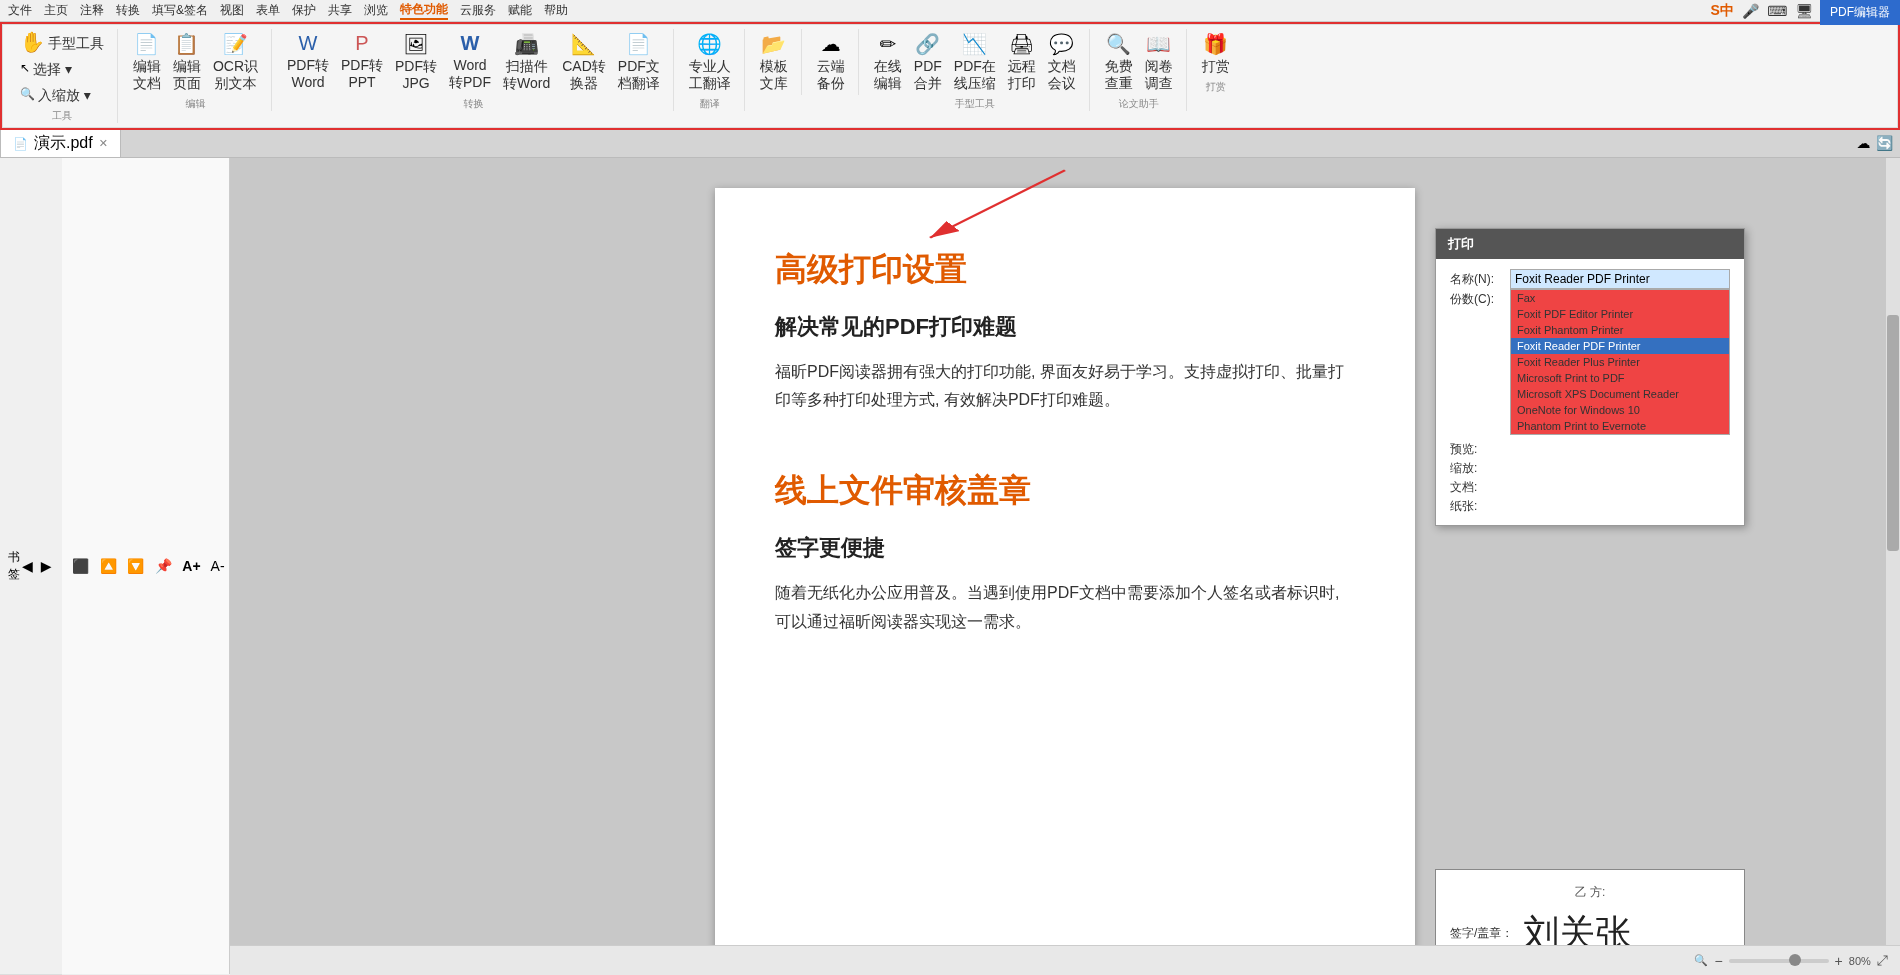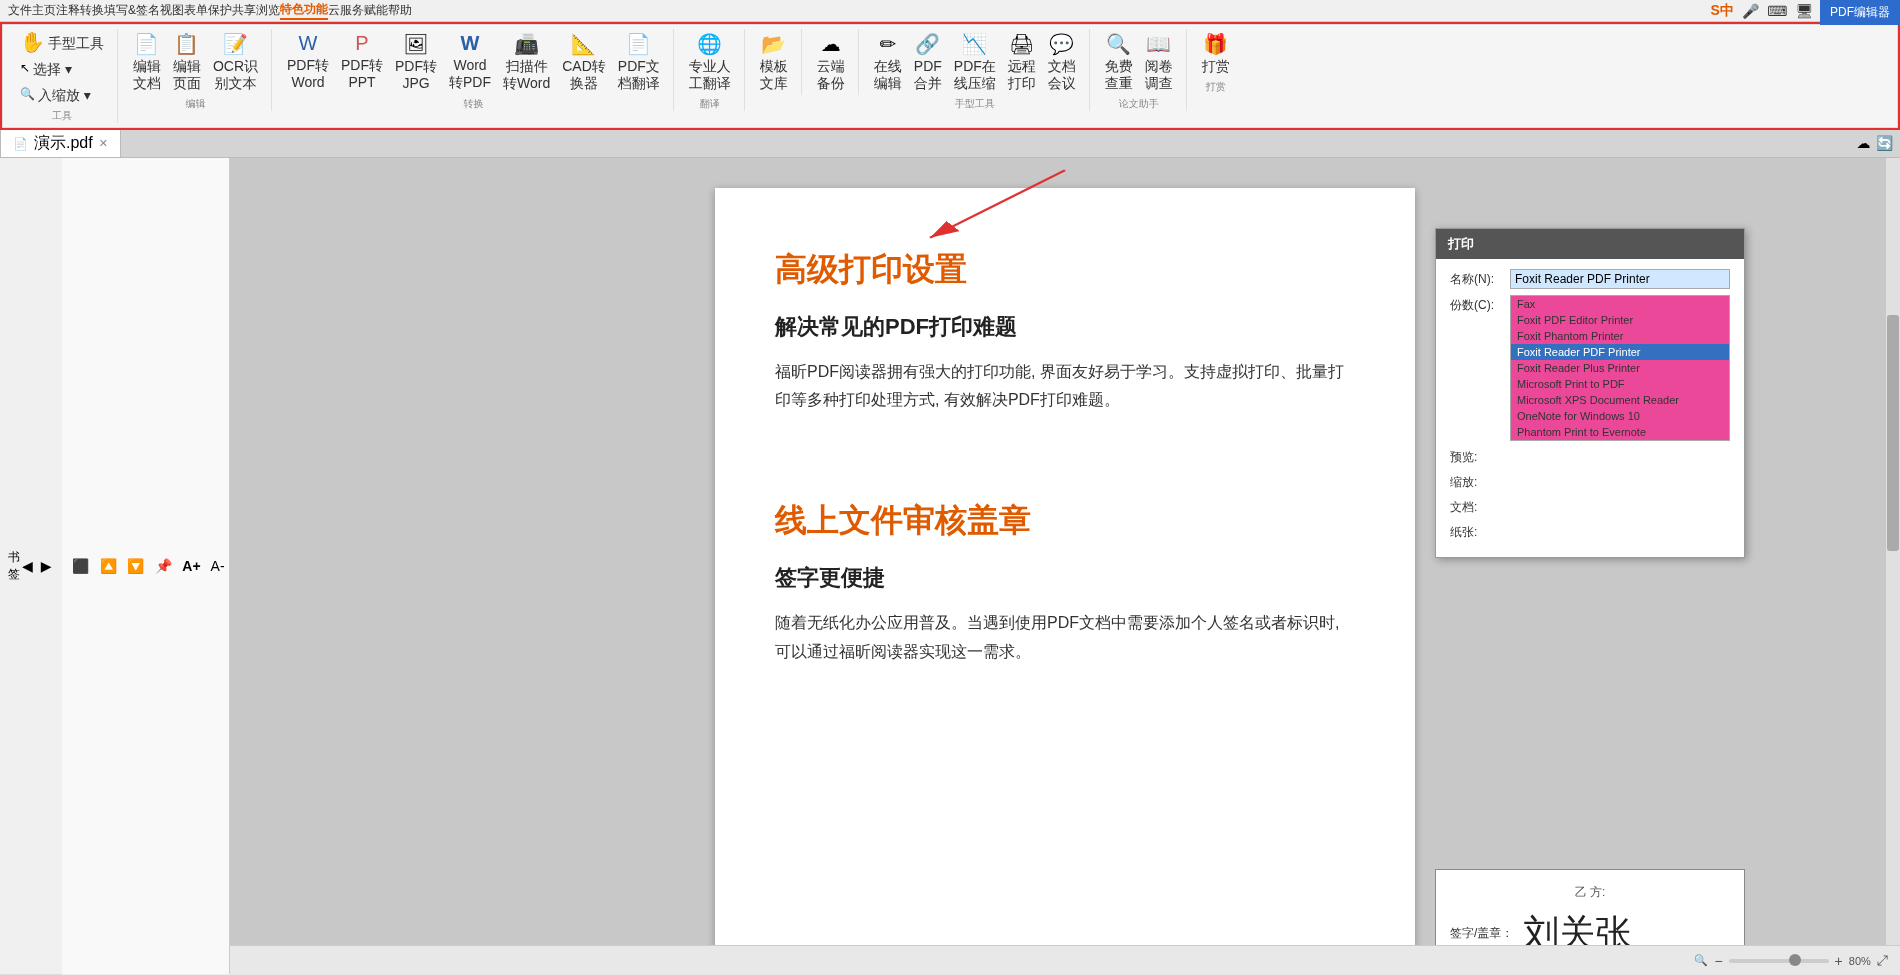--- a/index.html
+++ b/index.html
@@ -7,20 +7,21 @@
 
     
     .menu-bar {
       background: #f0f0f0;
       height: 22px;
       display: flex;
       align-items: center;
       padding: 0 8px;
       border-bottom: 1px solid #ccc;
       font-size: 12px;
+      gap: 12px;
     }
     .menu-bar span { cursor: pointer; color: #333; }
     .ribbon-content {
       display: flex;
       align-items: flex-start;
       gap: 4px;
       background: #fff;
       border: 1px solid #ddd;
       padding: 4px 6px;
     }
@@ -197,42 +198,41 @@
       font-size: 13px;
       padding: 6px 12px;
       font-weight: bold;
     }
     .print-dialog-body {
       padding: 10px 14px;
     }
     .print-row {
       display: flex;
       align-items: flex-start;
-      margin-bottom: 6px;
       font-size: 12px;
     }
     .print-label {
       width: 60px;
       color: #333;
       flex-shrink: 0;
       padding-top: 2px;
     }
     .print-value {
       flex: 1;
     }
     .print-input {
       width: 100%;
       border: 1px solid #aaa;
       padding: 2px 4px;
       font-size: 12px;
       background: #d0e8ff;
     }
     .print-list {
       border: 1px solid #aaa;
-      background: #ec4899;
+      background: #ef4444;
       width: 100%;
     }
     .print-list-item {
       padding: 2px 6px;
       font-size: 11px;
       color: #333;
       cursor: pointer;
     }
     .print-list-item.selected {
       background: #3470c0;
@@ -639,21 +639,21 @@
           </div>
           <div class="print-row">
             <span class="print-label">文档:</span>
           </div>
           <div class="print-row">
             <span class="print-label">纸张:</span>
           </div>
         </div>
       </div>
 
-      <div style="margin-top: 84px;">
+      <div style="margin-top: 54px;">
         <div class="pdf-heading">线上文件审核盖章</div>
         <div class="pdf-subheading">签字更便捷</div>
         <div class="pdf-body">随着无纸化办公应用普及。当遇到使用PDF文档中需要添加个人签名或者标识时, 可以通过福昕阅读器实现这一需求。</div>
       </div>
 
       <div class="stamp-box" style="position:absolute; bottom:-10px; right:-330px;">
         <div class="stamp-party">乙 方:</div>
         <div class="stamp-name-row">
           <span class="stamp-name-label">签字/盖章：</span>
           <span class="stamp-name-value">刘关张</span>

